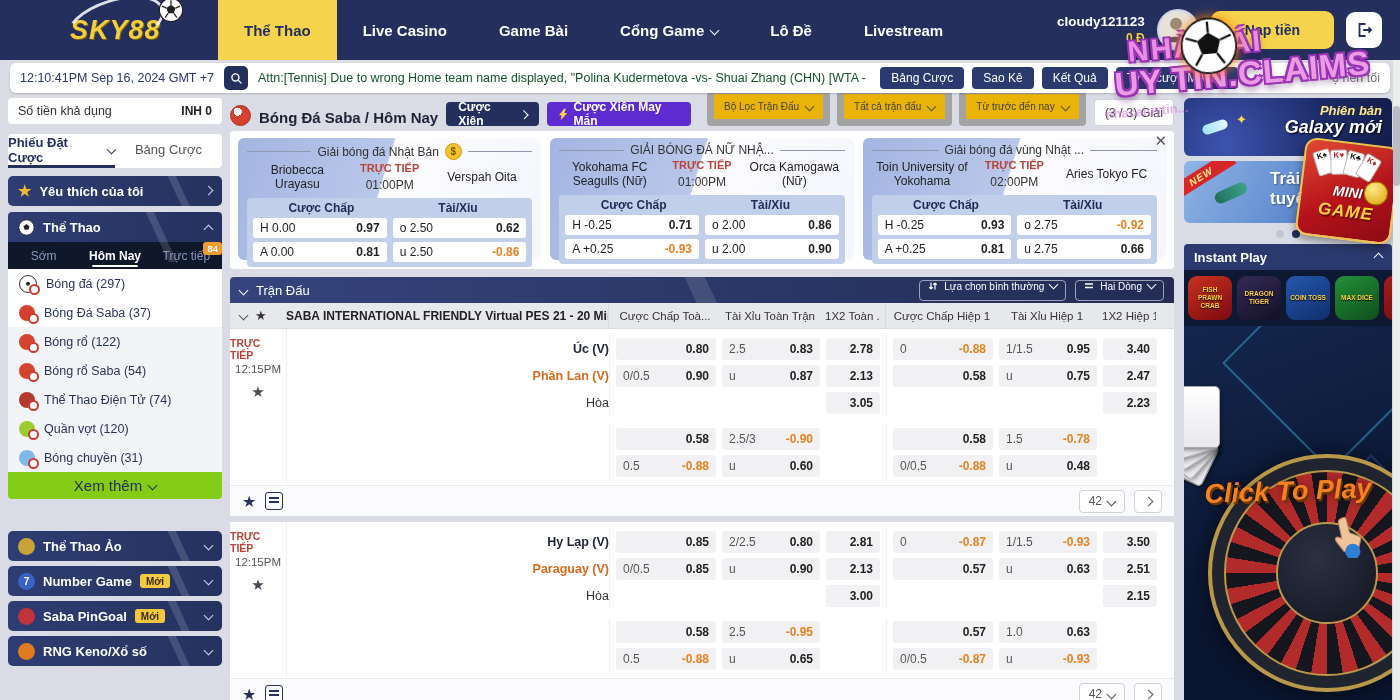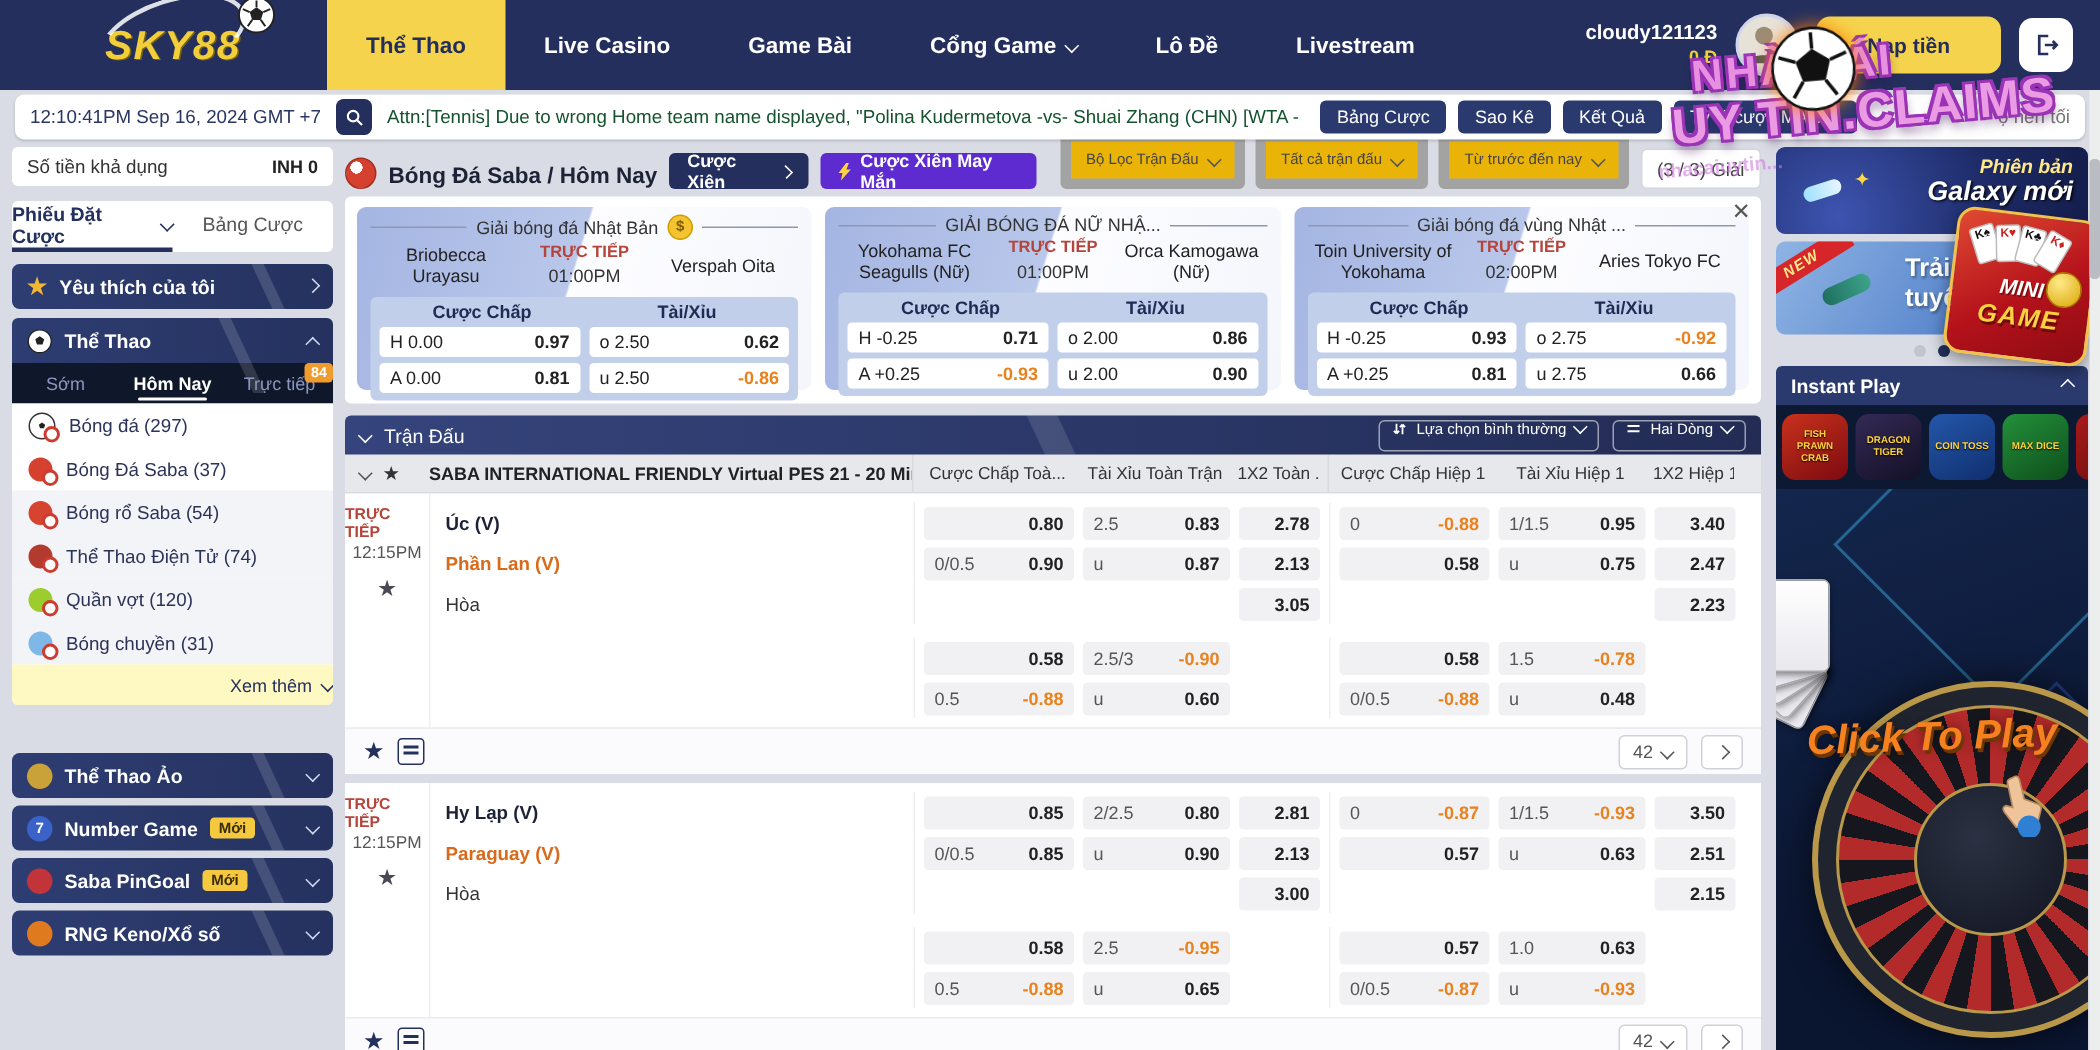--- a/index.html
+++ b/index.html
@@ -45,21 +45,21 @@
   .sports-header::after{content:"";position:absolute;right:40px;top:-10px;width:46px;height:60px;background:linear-gradient(65deg,transparent 44%,rgba(255,255,255,.14) 45%,rgba(255,255,255,.14) 55%,transparent 56%);}
   .time-tabs{height:27px;background:#0f172a;display:flex;}
   .time-tab{flex:1;display:flex;align-items:center;justify-content:center;color:#8d97bd;font-size:12px;position:relative;cursor:pointer;}
   .time-tab.active{color:#fff;font-weight:bold;}
   .time-tab.active::after{content:"";position:absolute;bottom:2px;left:18%;right:18%;height:2px;background:#fff;border-radius:2px;}
   .time-badge{position:absolute;top:0;right:0;background:#f09b2d;color:#fff;font-size:9.5px;font-weight:bold;padding:1px 4px;border-radius:3px;line-height:1.2;}
   .sport-row{height:29px;display:flex;align-items:center;gap:9px;padding:0 11px;font-size:12.5px;color:#2b3358;cursor:pointer;background:#fff;}
   .sport-row.shaded{background:#f3f4f7;}
   .sico{width:16px;height:16px;border-radius:50%;position:relative;flex:none;display:flex;align-items:center;justify-content:center;}
   .sico::after{content:"";position:absolute;bottom:-3px;right:-4px;width:7px;height:7px;border-radius:50%;background:#fff;border:2px solid #cf3b2e;}
-  .show-more{height:27px;display:flex;align-items:center;justify-content:flex-end;color:#24305e;font-size:12px;background:#fef9c3;cursor:pointer;}
+  .show-more{height:27px;display:flex;align-items:center;justify-content:center;color:#24305e;font-size:15px;background:#84cc16;cursor:pointer;}
   .side-bars{display:flex;flex-direction:column;gap:5px;margin-top:26px;}
   .nb-icon{width:17px;height:17px;border-radius:50%;flex:none;display:flex;align-items:center;justify-content:center;color:#fff;font-size:10px;font-weight:bold;}
   .nb-badge{background:#f5c93f;color:#3a2c00;font-size:10px;font-weight:bold;padding:1.5px 6px;border-radius:3px;}
   .navy-bar .chev, .sports-header .chev{color:#cfd6ef;}
   
   .main{position:absolute;top:98px;left:230px;width:944px;bottom:0;}
   .main-header{height:28px;display:flex;align-items:flex-end;gap:8px;}
   .mh-ball{width:19px;height:19px;border-radius:50%;background:radial-gradient(circle at 35% 30%,#fff 0 22%,#d6402e 23%);border:1px solid #a82c1e;flex:none;}
   .mh-title{font-weight:bold;font-size:15px;color:#1d2236;white-space:nowrap;}
   .pill-navy{background:#242f5e;color:#fff;font-size:12px;font-weight:bold;border-radius:4px;height:24px;display:flex;align-items:center;gap:7px;padding:0 12px;cursor:pointer;}
@@ -100,21 +100,21 @@
   .match .g{border-left:1px solid #efeff2;}
   .colh{text-align:center;font-size:11.5px;color:#333;white-space:nowrap;overflow:hidden;}
   .c0{width:100px;flex:none;}.c1{width:98px;flex:none;}.c2{width:54px;flex:none;}
   .c3{width:100px;flex:none;}.c4{width:98px;flex:none;}.c5{width:54px;flex:none;}
   .match{background:#fff;display:flex;}
   .m-left{width:56px;flex:none;display:flex;flex-direction:column;align-items:center;padding-top:8px;gap:2px;border-right:1px solid #f0f0f3;}
   .live{color:#b5443a;font-weight:bold;font-size:10.5px;}
   .mtime{color:#555;font-size:11.5px;}
   .mstar{color:#4a4a55;font-size:15px;margin-top:6px;cursor:pointer;}
   .m-body{flex:1;padding:6px 0;}
-  .m-row{display:flex;align-items:center;height:27px;}
+  .m-row{display:flex;align-items:center;height:27px;text-align:right;}
   .tname{width:322px;flex:none;padding-left:10px;font-size:12.5px;color:#333;box-sizing:border-box;}
   .tname.home{font-weight:bold;color:#1d2236;}
   .tname.away{font-weight:bold;color:#d96a1a;}
   .m-sep{height:9px;}
   .ocell{background:#f1f1f4;border-radius:3px;height:22px;display:flex;align-items:center;justify-content:space-between;padding:0 7px;box-sizing:border-box;font-size:12px;cursor:pointer;}
   .ocell.empty{background:transparent;cursor:default;}
   .oline{font-style:normal;color:#555;}
   .oval{font-weight:bold;color:#222;margin-left:auto;}
   .m-footer{background:#fbfbfd;border-top:1px solid #ececf0;height:30px;display:flex;align-items:center;gap:9px;padding:0 12px;margin-bottom:6px;}
   .f-star{color:#24305e;font-size:16px;cursor:pointer;}
@@ -270,20 +270,24 @@
             </svg>
           </span>
           <span>Bóng đá (297)</span>
         </div>
         <div class="sport-row">
           <span class="sico" style="background:#d6402e;"></span>
           <span>Bóng Đá Saba (37)</span>
         </div>
         <div class="sport-row shaded">
           <span class="sico" style="background:#d6432f;"></span>
+          <span>Bóng rổ (122)</span>
+        </div>
+        <div class="sport-row shaded">
+          <span class="sico" style="background:#d6432f;"></span>
           <span>Bóng rổ Saba (54)</span>
         </div>
         <div class="sport-row shaded">
           <span class="sico" style="background:#b23a2e;"></span>
           <span>Thể Thao Điện Tử (74)</span>
         </div>
         <div class="sport-row shaded">
           <span class="sico" style="background:#9ccc2e;"></span>
           <span>Quần vợt (120)</span>
         </div>

